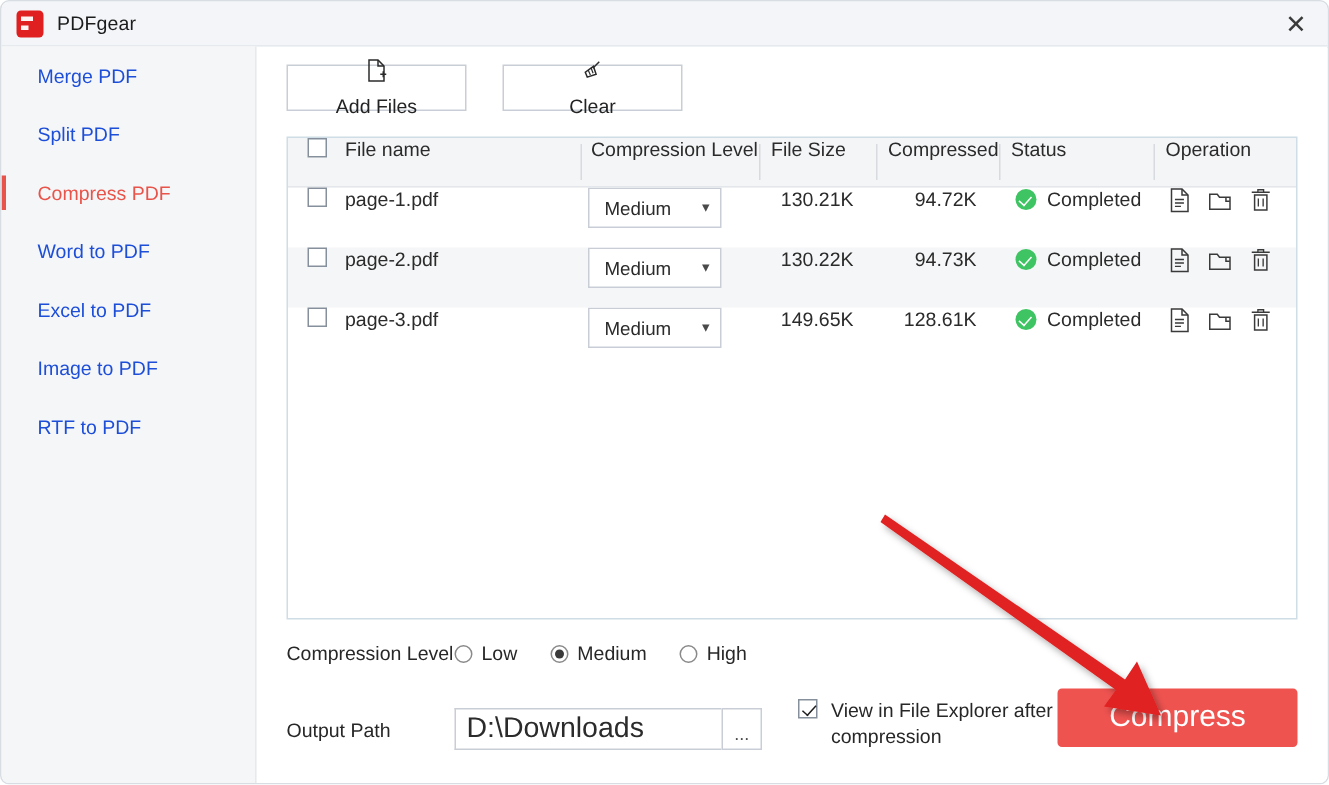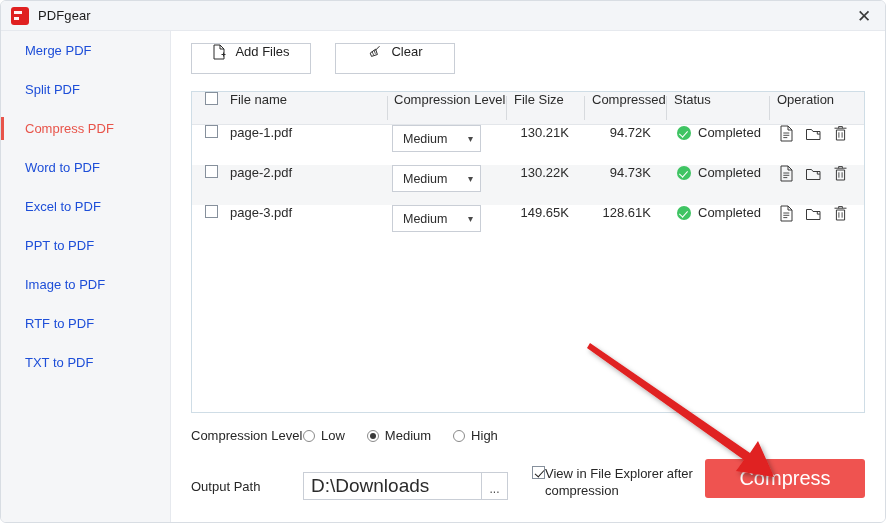--- a/index.html
+++ b/index.html
@@ -98,24 +98,25 @@
 
   
   #toolbar {
     position: absolute; left: 19px; top: 11px;
     display: flex; gap: 24px;
   }
   .tool-btn {
     width: 120px; height: 31px;
     border: 1px solid #c9ced6;
     background: #ffffff;
-    display: flex; align-items: flex-start; justify-content: center;
+    display: flex; align-items: center; justify-content: center;
     gap: 8px;
     font-size: 13px; color: #232323;
     cursor: pointer;
+    flex-direction: column;
   }
   .tool-btn svg { display: block; }
 
   
   #table-panel {
     position: absolute; left: 19px; top: 59px;
     width: 674px; height: 322px;
     border: 1px solid #cfdde6;
     background: #ffffff;
     overflow: hidden;
@@ -243,21 +244,21 @@
     border: 1px solid #c9ced6;
     background: #ffffff;
     display:flex; align-items:flex-end; justify-content:center;
     font-size: 12px; color: #4a4a4a;
     cursor: pointer; padding-bottom: 4px;
     line-height: 1;
   }
 
   #explorer-chk-wrap {
     position: absolute; left: 360px; top: 434px;
-    display: flex; align-items: flex-start; 
+    display: flex; align-items: flex-start; gap: 9px;
     cursor: pointer;
   }
   .chk.checked { position: relative; }
   .chk.checked::after {
     content:"";
     position:absolute; left: 3.5px; top: 1px;
     width: 4px; height: 8px;
     border: solid #1e1e1e;
     border-width: 0 1.7px 1.7px 0;
     transform: rotate(42deg);
@@ -308,30 +309,24 @@
     <div class="nav-item active">
       <span>Compress PDF</span>
     </div>
     <div class="nav-item">
       <span>Word to PDF</span>
     </div>
     <div class="nav-item">
       <span>Excel to PDF</span>
     </div>
     <div class="nav-item">
-      <span>PPT to PDF</span>
-    </div>
-    <div class="nav-item">
       <span>Image to PDF</span>
     </div>
     <div class="nav-item">
       <span>RTF to PDF</span>
-    </div>
-    <div class="nav-item">
-      <span>TXT to PDF</span>
     </div>
   </div>
 
   <div id="main">
 
     <div id="toolbar">
       <div class="tool-btn">
         <span>
           <svg width="15" height="16" viewBox="0 0 15 16">
             <path d="M2 1h6l4 4v10H2z" fill="none" stroke="#2b2b2b" stroke-width="1"></path>

